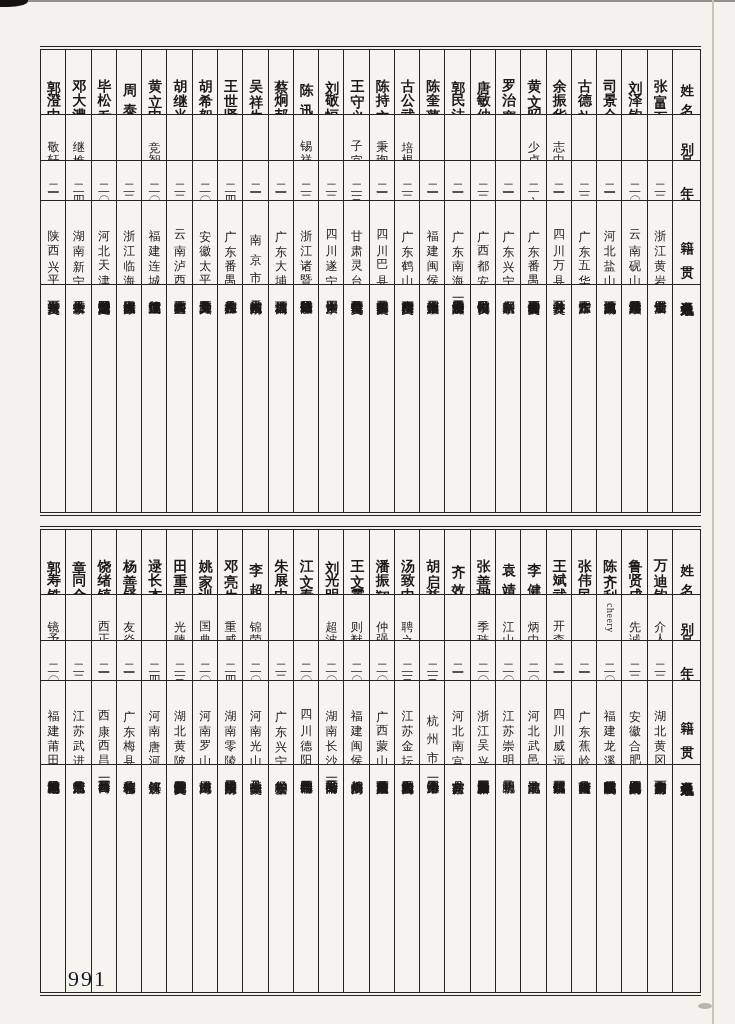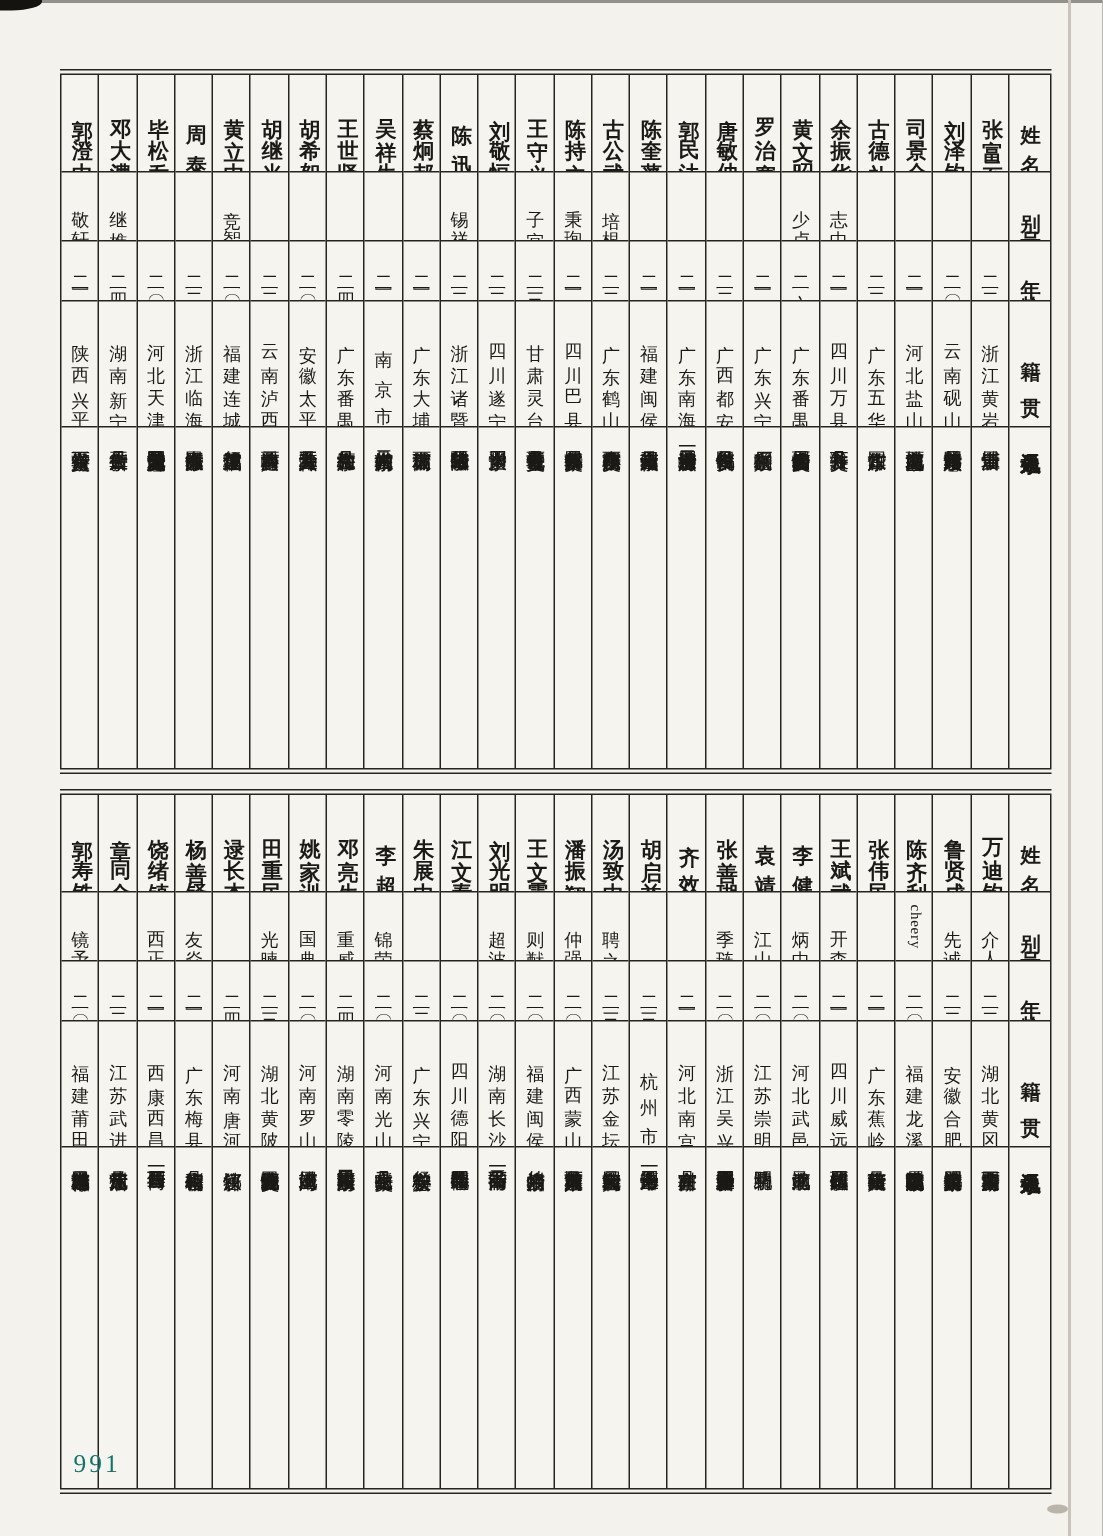--- a/index.html
+++ b/index.html
@@ -49,22 +49,22 @@
   }
   .cell:first-child{border-top:none;}
   .c-name{height:64px;font-size:14px;font-weight:bold;padding:3px 0;}
   .c-alias{height:46px;padding:3px 0;}
   .c-age{height:40px;padding:3px 0;}
   .c-origin{height:84px;padding:4px 0;}
   .c-address{flex:1;justify-content:flex-start;padding:6px 0 4px 0;font-size:12.5px;}
   .head-col .cell{font-weight:bold;font-size:13.5px;}
   .word{font-size:10px;letter-spacing:0.5px;}
   .page-number{
-    position:absolute;left:49px;top:966px;
-    font-size:17px;letter-spacing:2px;color:#0f766e;
+    position:absolute;left:68px;top:966px;
+    font-size:22px;letter-spacing:2px;color:#0f172a;
   }
 </style>
 </head>
 <body>
 
 <div class="page">
   <div class="artifact art-topline"></div>
   <div class="artifact art-corner"></div>
   <div class="artifact art-rightline"></div>
   <div class="artifact art-smudge"></div>

